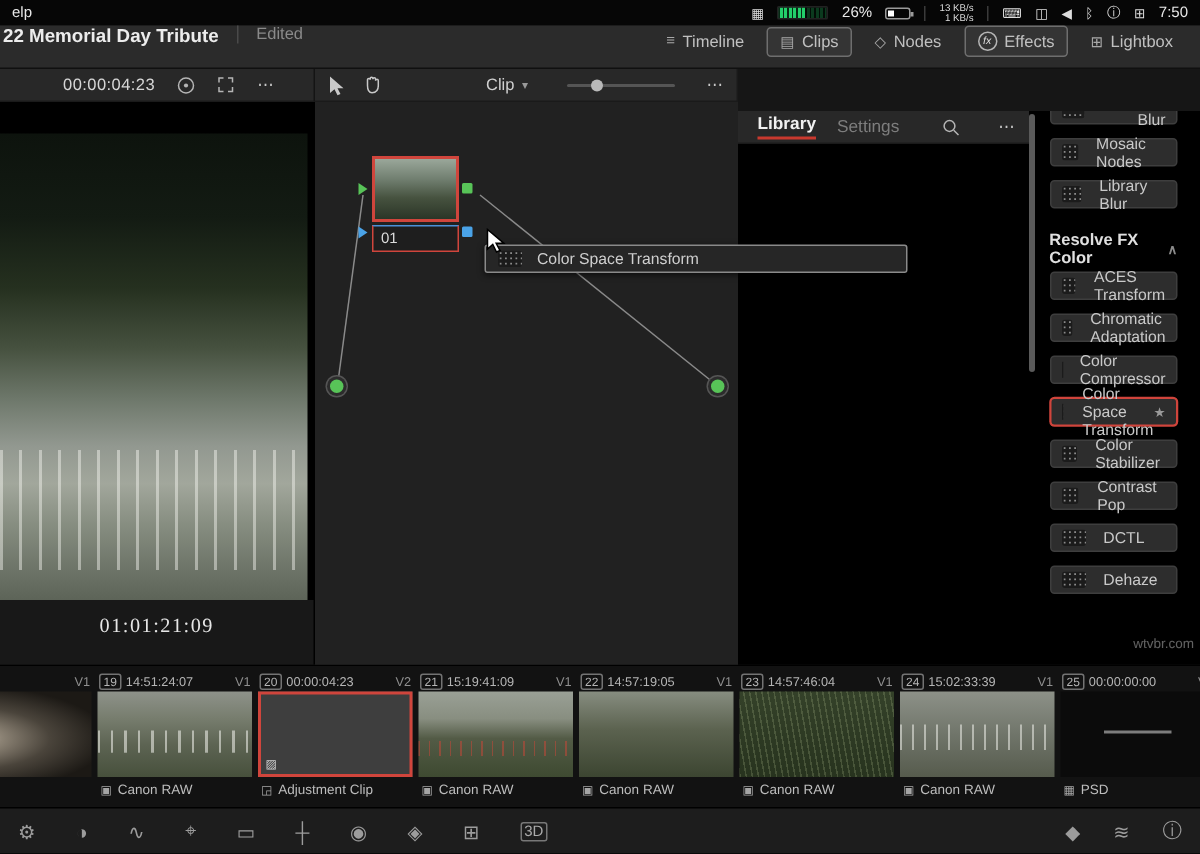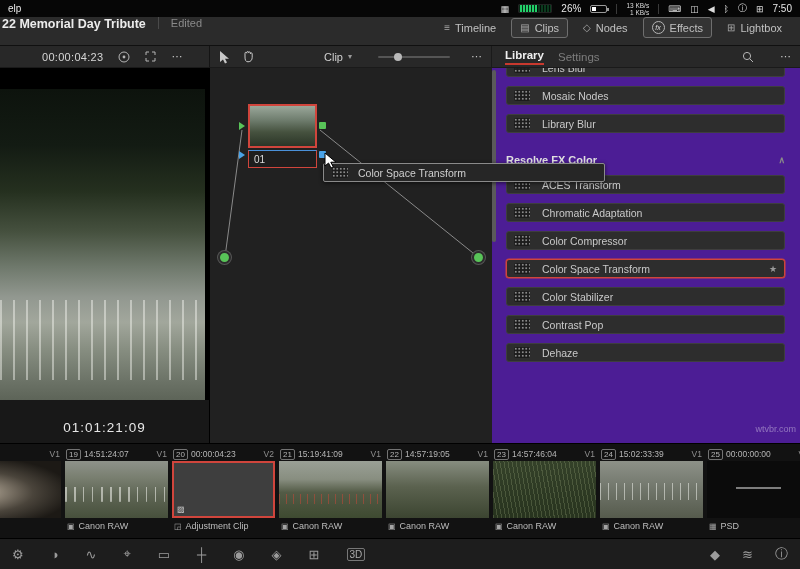--- a/index.html
+++ b/index.html
@@ -44,33 +44,33 @@
   .viewer-col { width:210px; display:flex; flex-direction:column; background:#0a0a0a; }
   .viewer-toolbar { padding:0 9px 0 42px; gap:15px; border-right:1px solid #141414; }
   .tc-small { color:#d6d6d6; letter-spacing:.3px; }
   .viewer-image { height:332px; background:#000; position:relative; overflow:hidden; }
   .vi-photo { position:absolute; left:0; right:5px; top:21px; bottom:0;
     background:linear-gradient(180deg,#0d130d 0%,#131b13 18%,#25301f 33%,#46513f 46%,
       #6e786b 57%,#929890 67%,#a2a79c 75%,#868d80 84%,#6e7569 93%,#5d6458 100%); }
   .vi-stones { position:absolute; left:0; right:5px; bottom:6%; height:24%; opacity:.55;
     background:repeating-linear-gradient(90deg, rgba(250,250,245,.8) 0 2px, transparent 2px 13px); }
   .viewer-bottom { height:43px; background:#181818; border-right:1px solid #000;
-    display:flex; justify-content:center; padding-top:20px; }
+    display:flex; justify-content:center; padding-top:9px;font-family:Liberation Serif, serif; }
   .tc-big { font-size:13.5px; color:#e6e6e6; letter-spacing:1px; }
   
   .node-col { width:282px; display:flex; flex-direction:column; background:#212121; }
   .node-toolbar { padding:0 9px; gap:12px; border-right:1px solid #1a1a1a; }
   .clip-dd { display:flex; align-items:center; gap:5px; margin-left:58px; color:#d0d0d0; }
   .chev { font-size:8px; color:#999; }
   .slider { position:relative; width:72px; height:10px; margin-left:14px; }
   .slider .track { position:absolute; left:0; right:0; top:4px; height:2px; background:#555; border-radius:1px; }
   .slider .knob { position:absolute; left:16px; top:1px; width:8px; height:8px; border-radius:50%; background:#b9b9b9; }
   .node-graph { position:relative; flex:1; background:#212121; overflow:visible; z-index:5; }
   .wires { position:absolute; left:0; top:0; width:282px; height:375px; }
-  .node { position:absolute; left:38px; top:36px; width:69px; }
+  .node { position:absolute; left:38px; top:36px; width:58px; }
   .node-thumb { height:44px; border:2px solid #d0453c;
     background:linear-gradient(180deg,#9aa79a 0%,#6f7d6e 35%,#46523f 65%,#2b3527 100%); }
   .node-label { margin-top:2px; height:18px; background:#1e1e1e; border:1px solid #d0453c;
     border-top:1px solid #4a90d9; font-size:10px; color:#dcdcdc; display:flex; align-items:center; padding-left:5px; }
   .in-tri { position:absolute; left:-9px; top:18px; width:0; height:0;
     border-left:6px solid #58c458; border-top:4px solid transparent; border-bottom:4px solid transparent; }
   .in-tri.blue { top:47px; border-left-color:#4aa3e8; }
   .out-sq { position:absolute; right:-9px; top:18px; width:7px; height:7px; background:#58c458; border-radius:1px; }
   .key-sq { position:absolute; right:-9px; top:47px; width:7px; height:7px; background:#4aa3e8; border-radius:1px; }
   .graph-dot { position:absolute; width:9px; height:9px; border-radius:50%;
@@ -78,21 +78,21 @@
   .dot-src { left:10px; top:185px; }
   .dot-out { left:264px; top:185px; }
   .drag-tooltip { position:absolute; left:113px; top:95px; width:282px; height:19px;
     background:#262626; border:1px solid #8a8a8a; border-radius:2px; z-index:60;
     display:flex; align-items:center; gap:10px; padding:0 8px; font-size:10.5px; color:#cfcfcf;
     box-shadow:0 1px 4px rgba(0,0,0,.6); white-space:nowrap; }
   .dot-ico { width:16px; height:11px; border-radius:2px; background-color:#1b1b1b;
     background-image:radial-gradient(#8a8a8a .8px, transparent .9px); background-size:3.5px 3.5px; }
   .cursor-svg { position:absolute; left:114px; top:84px; z-index:70; }
   
-  .library-col { width:308px; display:flex; flex-direction:column; background:#4c1d95; position:relative; }
+  .library-col { width:308px; display:flex; background:#000000; position:relative;margin-top:28px; }
   .lib-header { padding:0 9px 0 13px; gap:14px; }
   .lib-tab { color:#7d7d7d; font-size:11.5px; }
   .lib-tab.active { color:#f0f0f0; font-weight:bold; padding-bottom:2px; border-bottom:2px solid #c9392e; }
   .lib-sp { flex:1; }
   .lib-body { flex:1; position:relative; overflow:hidden; padding:0 15px 0 14px; }
   .lib-scrollbar { position:absolute; left:0; top:2px; width:4px; height:172px; background:#5a5a5a; border-radius:2px; }
   .fx-item { height:19px; margin-bottom:9px; background:#2d2d2d; border:1px solid #3e3e3e;
     border-radius:3px; display:flex; align-items:center; padding:0 7px; font-size:10.5px; color:#c9c9c9; }
   .fx-item .fx-ico { margin-right:12px; }
   .fx-item.first { margin-top:-10px;text-align:right; }
@@ -323,20 +323,24 @@
         <div class="fx-item">
           <span class="fx-ico dot-ico"></span>
           <span>Color Stabilizer</span>
         </div>
         <div class="fx-item">
           <span class="fx-ico dot-ico"></span>
           <span>Contrast Pop</span>
         </div>
         <div class="fx-item">
           <span class="fx-ico dot-ico"></span>
+          <span>DCTL</span>
+        </div>
+        <div class="fx-item">
+          <span class="fx-ico dot-ico"></span>
           <span>Dehaze</span>
         </div>
       </div>
     </div>
   </div>
 
   <div class="timeline">
     <div class="clips-row">
       <div class="clip">
         <div class="clip-head">

